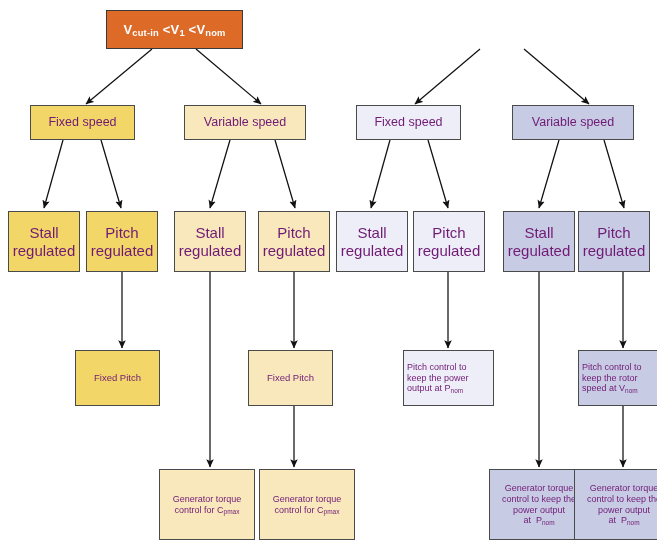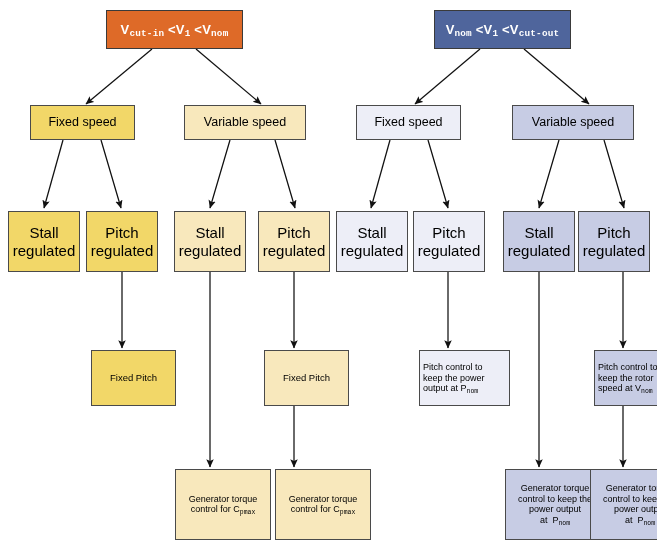--- a/index.html
+++ b/index.html
@@ -13,37 +13,37 @@
   #diagram{position:absolute;left:0;top:0;width:657px;height:544px;}
   svg.edges{position:absolute;left:0;top:0;width:657px;height:544px;pointer-events:none;}
   .node{
     position:absolute;
     box-sizing:border-box;
     border:1.4px solid #4a4a4a;
     display:flex;
     align-items:center;
     justify-content:center;
     text-align:center;
-    color:#000000;
+    color:#701a75;
     line-height:1.18;
     padding:2px 3px;
     z-index:2;
   }
   .node .txt{display:block;width:100%;}
   .root{
     border:1.4px solid #3a3a3a;
     color:#ffffff;
     font-weight:bold;
     font-size:13px;
     letter-spacing:.2px;
   }
   .lvl2{font-size:12.5px;}
   .lvl3{font-size:15px;}
-  .leaf{font-size:9px;margin-left:16px;}
-  sub{font-size:72%;vertical-align:baseline;position:relative;bottom:-0.28em;font-family:Liberation Mono, monospace;}
+  .leaf{font-size:9px;}
+  sub{font-size:72%;vertical-align:baseline;position:relative;bottom:-0.28em;}
   .lt{text-align:left;}
 </style>
 </head>
 <body>
 
 <div id="diagram">
 
   <svg class="edges" viewBox="0 0 657 544">
     <defs>
       <marker id="ah" markerWidth="9" markerHeight="9" refX="6.2" refY="3" orient="auto" markerUnits="strokeWidth">
@@ -79,23 +79,20 @@
       <path d="M294,406 L294,467"></path>
       <path d="M539,272 L539,467"></path>
       <path d="M623,406 L623,467"></path>
     </g>
   </svg>
 
   <div class="node root" style="left:106px;top:10px;width:137px;height:39px;background:#DE6A28;">
     <span class="txt">V<sub>cut-in</sub> &lt;V<sub>1</sub> &lt;V<sub>nom</sub></span>
   </div>
 
-  <div class="node root" style="left:434px;top:10px;width:137px;height:39px;background:#4F659C;">
-    <span class="txt">V<sub>nom</sub> &lt;V<sub>1</sub> &lt;V<sub>cut-out</sub></span>
-  </div>
 
   <div class="node lvl2" style="left:30px;top:105px;width:105px;height:35px;background:#F2D768;">
     <span class="txt">Fixed speed</span>
   </div>
 
   <div class="node lvl2" style="left:184px;top:105px;width:122px;height:35px;background:#F8E8BC;">
     <span class="txt">Variable speed</span>
   </div>
 
   <div class="node lvl2" style="left:356px;top:105px;width:105px;height:35px;background:#EDEEF7;">

